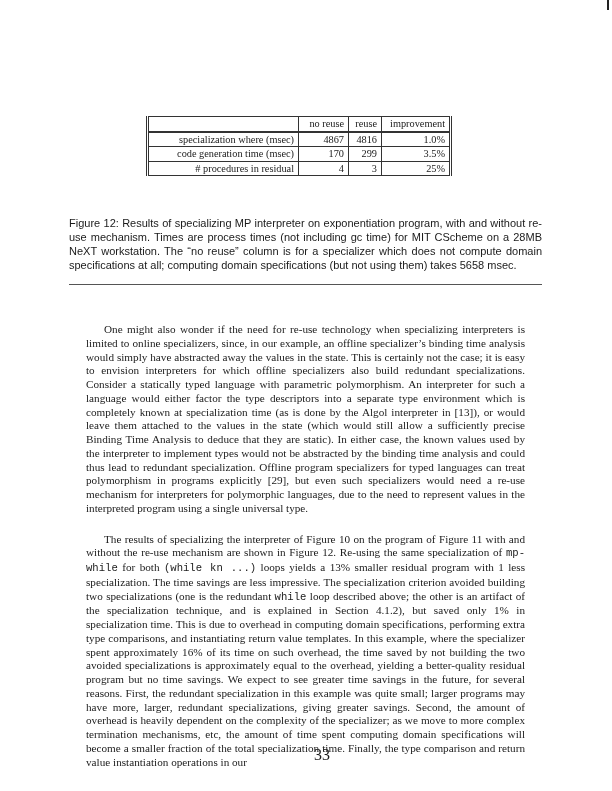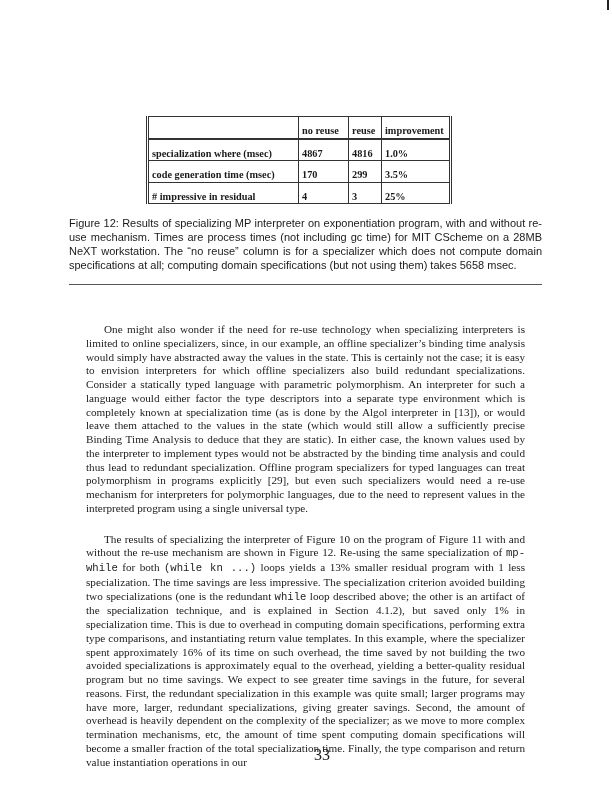--- a/index.html
+++ b/index.html
@@ -3,21 +3,21 @@
   <meta charset="utf-8">
   <style>
     html, body { margin: 0; padding: 0; background: #ffffff; }
     body { width: 612px; height: 791px; position: relative; overflow: hidden;
            font-family: "DejaVu Serif", "Liberation Serif", serif; color: #1a1a1a; }
     .corner-mark { position: absolute; left: 607px; top: 0; width: 2px; height: 10px; background: #222; }
     .fig-table { position: absolute; left: 146px; top: 116px; border-collapse: collapse;
                  border-left: 3px double #333; border-right: 3px double #333; border-bottom: 1px solid #333;
                  border-top: 1px solid #333;
                  font-family: "Liberation Serif", serif; font-size: 10.3px; line-height: 11.5px; }
-    .fig-table td { border: 1px solid #333; padding: 8px 4px 1px 3px; white-space: nowrap; text-align: left; font-weight: bold; }
+    .fig-table td { border: 1px solid #333; padding: 1px 4px 1px 3px; white-space: nowrap; text-align: right; }
     .fig-table tr.header td { border-bottom: 2px solid #333; }
     .fig-table td.c0 { width: 142px; }
     .fig-table td.c1 { width: 42px; }
     .fig-table td.c2 { width: 25px; }
     .fig-table td.c3 { width: 60px; }
     .caption { position: absolute; left: 69px; top: 217px; width: 473px;
                font-family: Liberation Sans, sans-serif; font-size: 11px; line-height: 13.9px;
                text-align: justify; }
     .rule { position: absolute; left: 69px; top: 284px; width: 473px; height: 0;
             border-top: 1px solid #555; }
@@ -49,21 +49,21 @@
     <td>4816</td>
     <td>1.0%</td>
   </tr>
   <tr>
     <td>code generation time (msec)</td>
     <td>170</td>
     <td>299</td>
     <td>3.5%</td>
   </tr>
   <tr>
-    <td># impressive in residual</td>
+    <td># procedures in residual</td>
     <td>4</td>
     <td>3</td>
     <td>25%</td>
   </tr>
 </tbody>
   </table>
 
 <div class="caption">Figure 12: Results of specializing MP interpreter on exponentiation program, with and without re-use mechanism. Times are process times (not including gc time) for MIT CScheme on a 28MB NeXT workstation. The “no reuse” column is for a specializer which does not compute domain specifications at all; computing domain specifications (but not using them) takes 5658 msec.</div>
 
 <div class="rule"></div>

